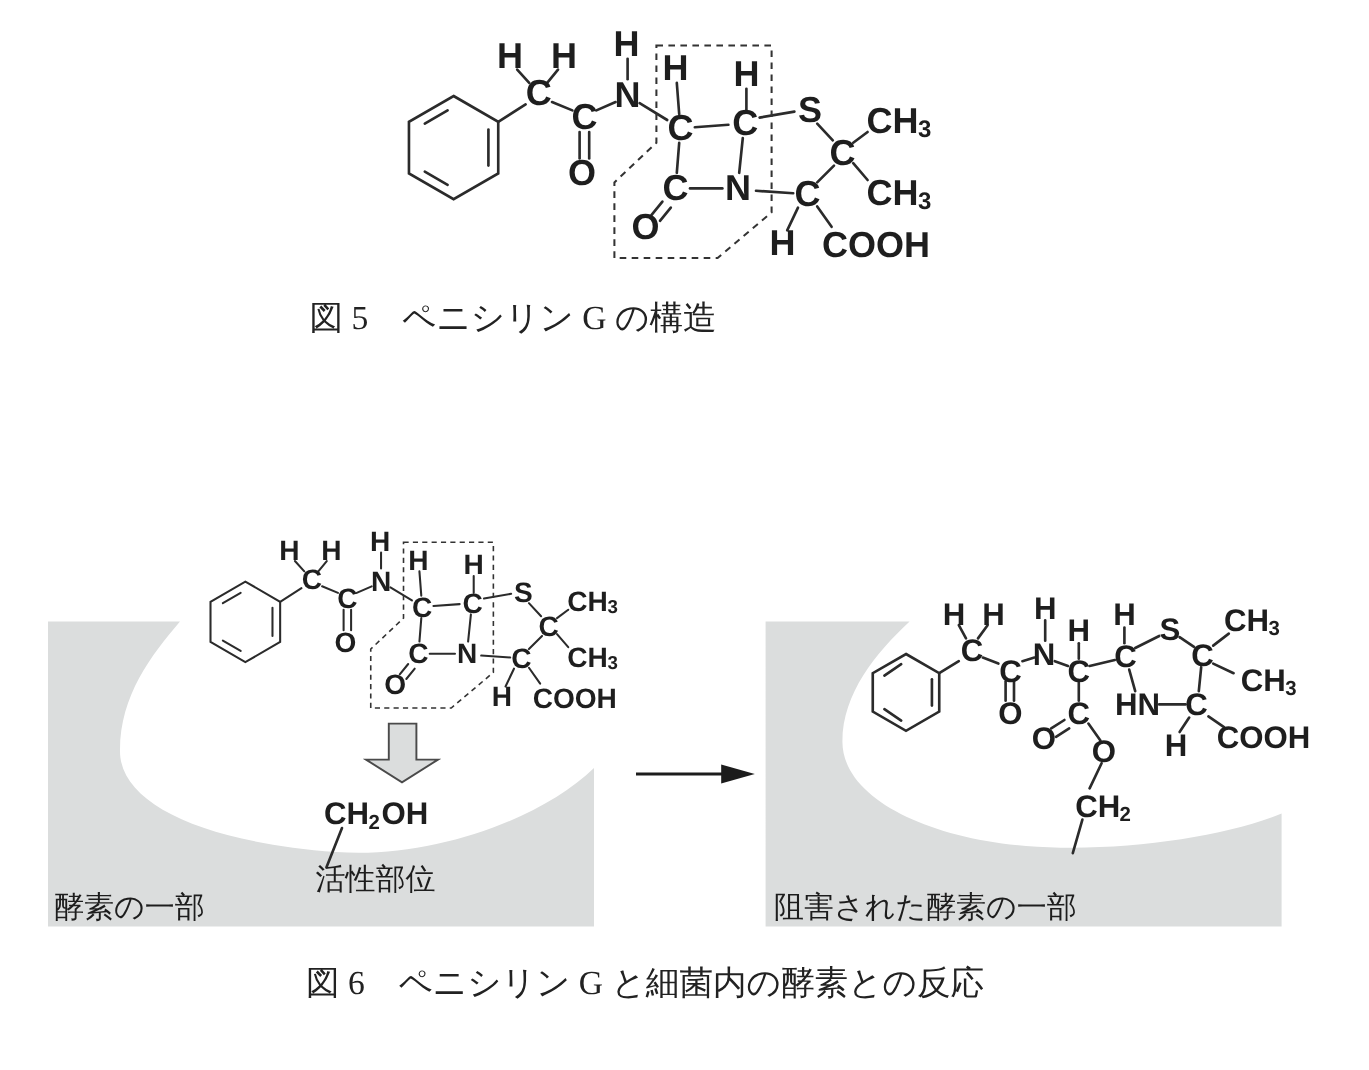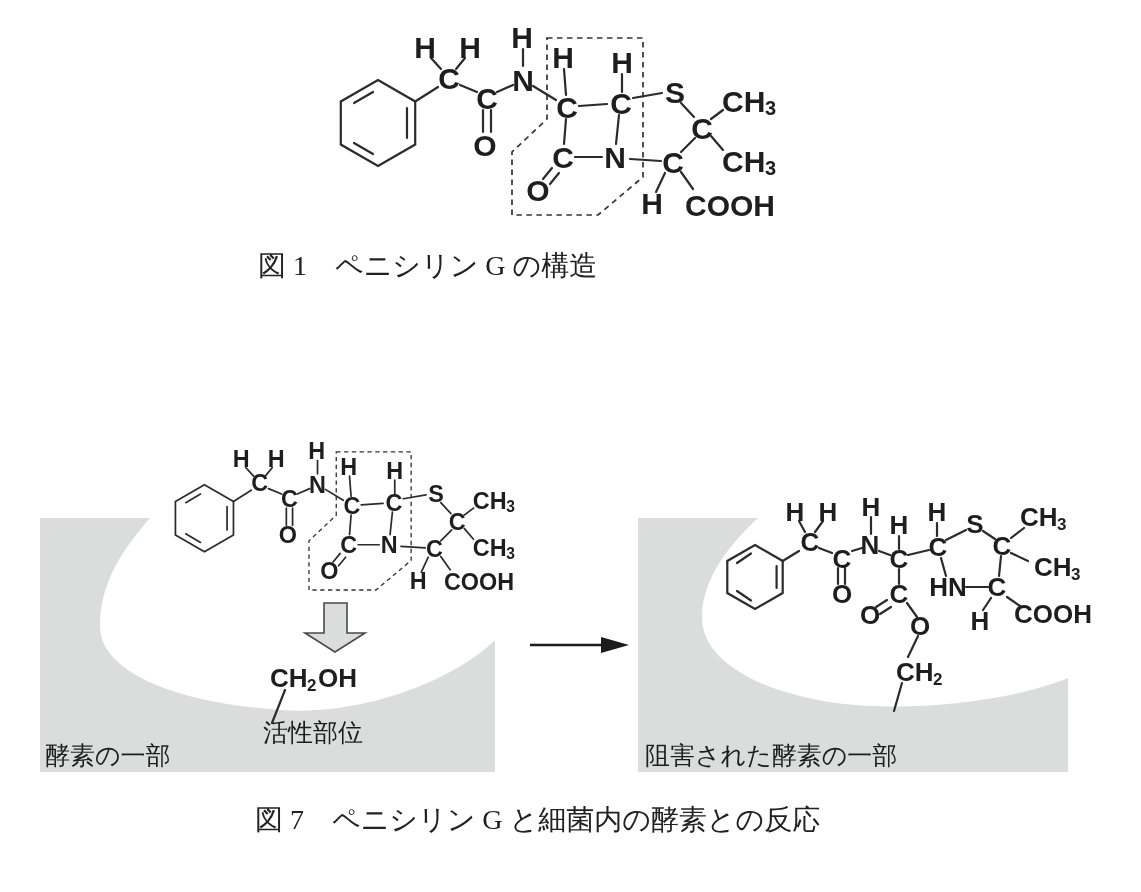--- a/index.html
+++ b/index.html
@@ -103,21 +103,21 @@
         <text class="start sub" x="435" y="93">3</text>
         <text class="start" x="392" y="146">CH</text>
         <text class="start sub" x="435" y="153">3</text>
         <text x="343" y="147">C</text>
         <text x="322" y="188">H</text>
         <text x="400" y="190">COOH</text>
       </g>
     </g>
   </svg>
 
-  <div class="caption" style="left:258px;top:252px;">図 1　ペニシリン G の構造</div>
+  <div class="caption" style="left:258px;top:252px;">図 5　ペニシリン G の構造</div>
 
   <svg class="fig4" width="1111" height="372" viewBox="0 0 1111 372">
 
     <path class="enzyme" d="M 10,98 L 120,98 C 96,126 70,160 70,205 C 69,250 140,282 250,290
              C 330,296 422,262 465,220 L 465,352 L 10,352 Z"></path>
 
     <path class="enzyme" d="M 608,98 L 728,98 C 700,124 672,158 672,198 C 672,244 740,278 825,285
              C 900,291 990,278 1038,258 L 1038,352 L 608,352 Z"></path>
 
     <use href="#molPenG" transform="translate(137,14) scale(0.78)"></use>
@@ -202,15 +202,15 @@
         <text class="at2 start" x="990" y="97">CH</text>
         <text class="at2 start sub2c" x="1027" y="104">3</text>
         <text class="at2 start" x="1004" y="147">CH</text>
         <text class="at2 start sub2c" x="1041" y="154">3</text>
         <text class="at2 start" x="866" y="252">CH</text>
         <text class="at2 start sub2c" x="903" y="259">2</text>
       </g>
     </g>
   </svg>
 
-  <div class="caption" style="left:255px;top:806px;">図 7　ペニシリン G と細菌内の酵素との反応</div>
+  <div class="caption" style="left:255px;top:806px;">図 6　ペニシリン G と細菌内の酵素との反応</div>
 
 </div>
 
 </body></html>

